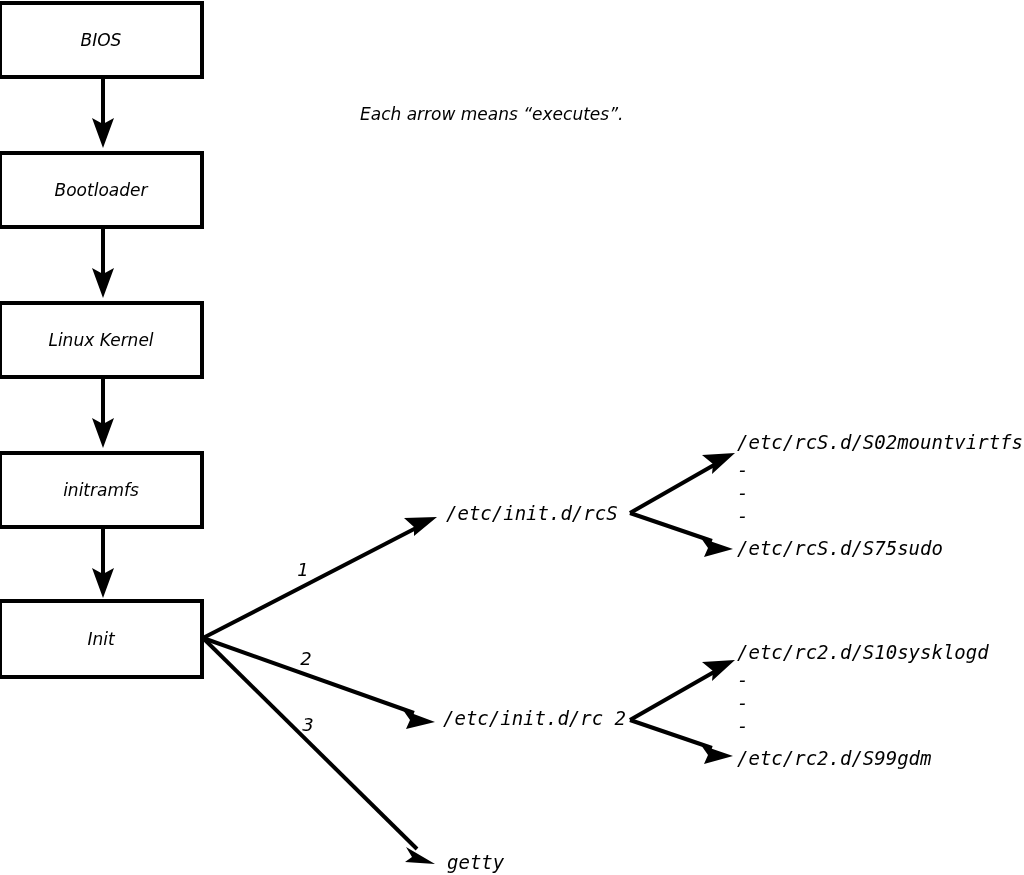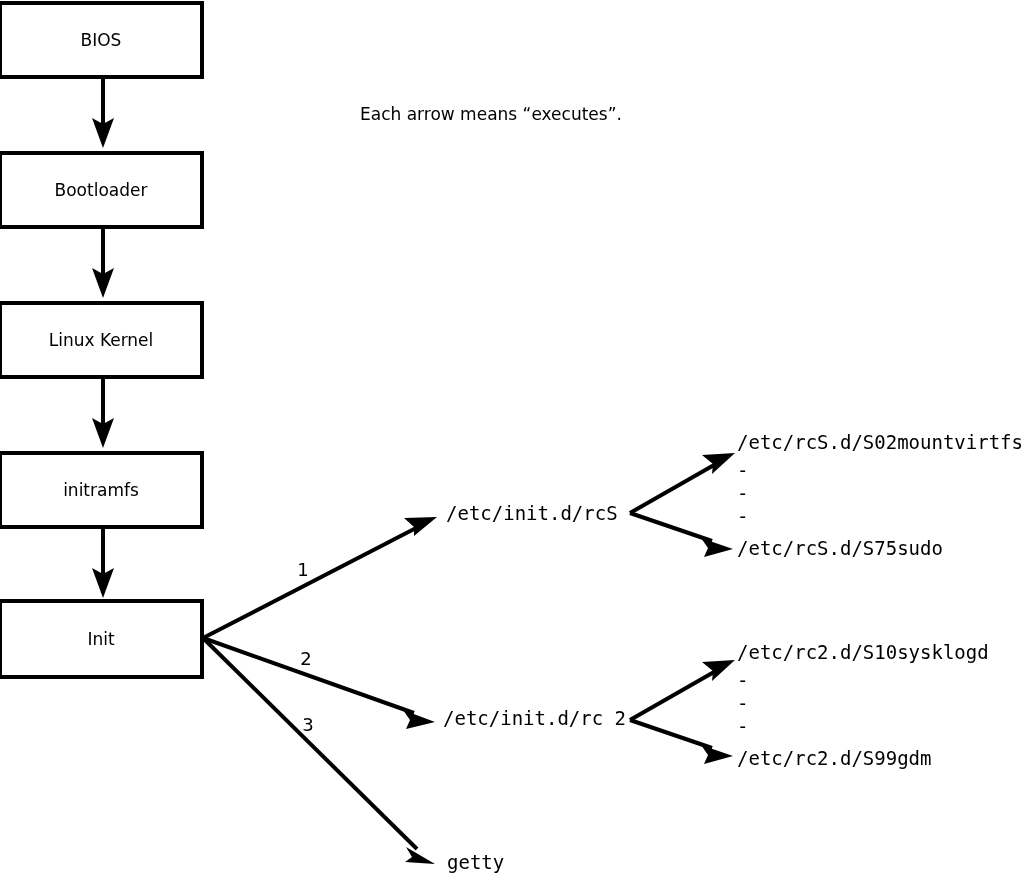--- a/index.html
+++ b/index.html
@@ -13,20 +13,21 @@
     position: relative;
     overflow: hidden;
     font-family: "DejaVu Sans", sans-serif;
   }
   #diagram-root {
     position: absolute;
     left: 0;
     top: 0;
     width: 1024px;
     height: 875px;
+    font-style: italic;
   }
   svg.diagram-canvas {
     position: absolute;
     left: 0;
     top: 0;
     width: 1024px;
     height: 875px;
     display: block;
   }
   .box-label {

